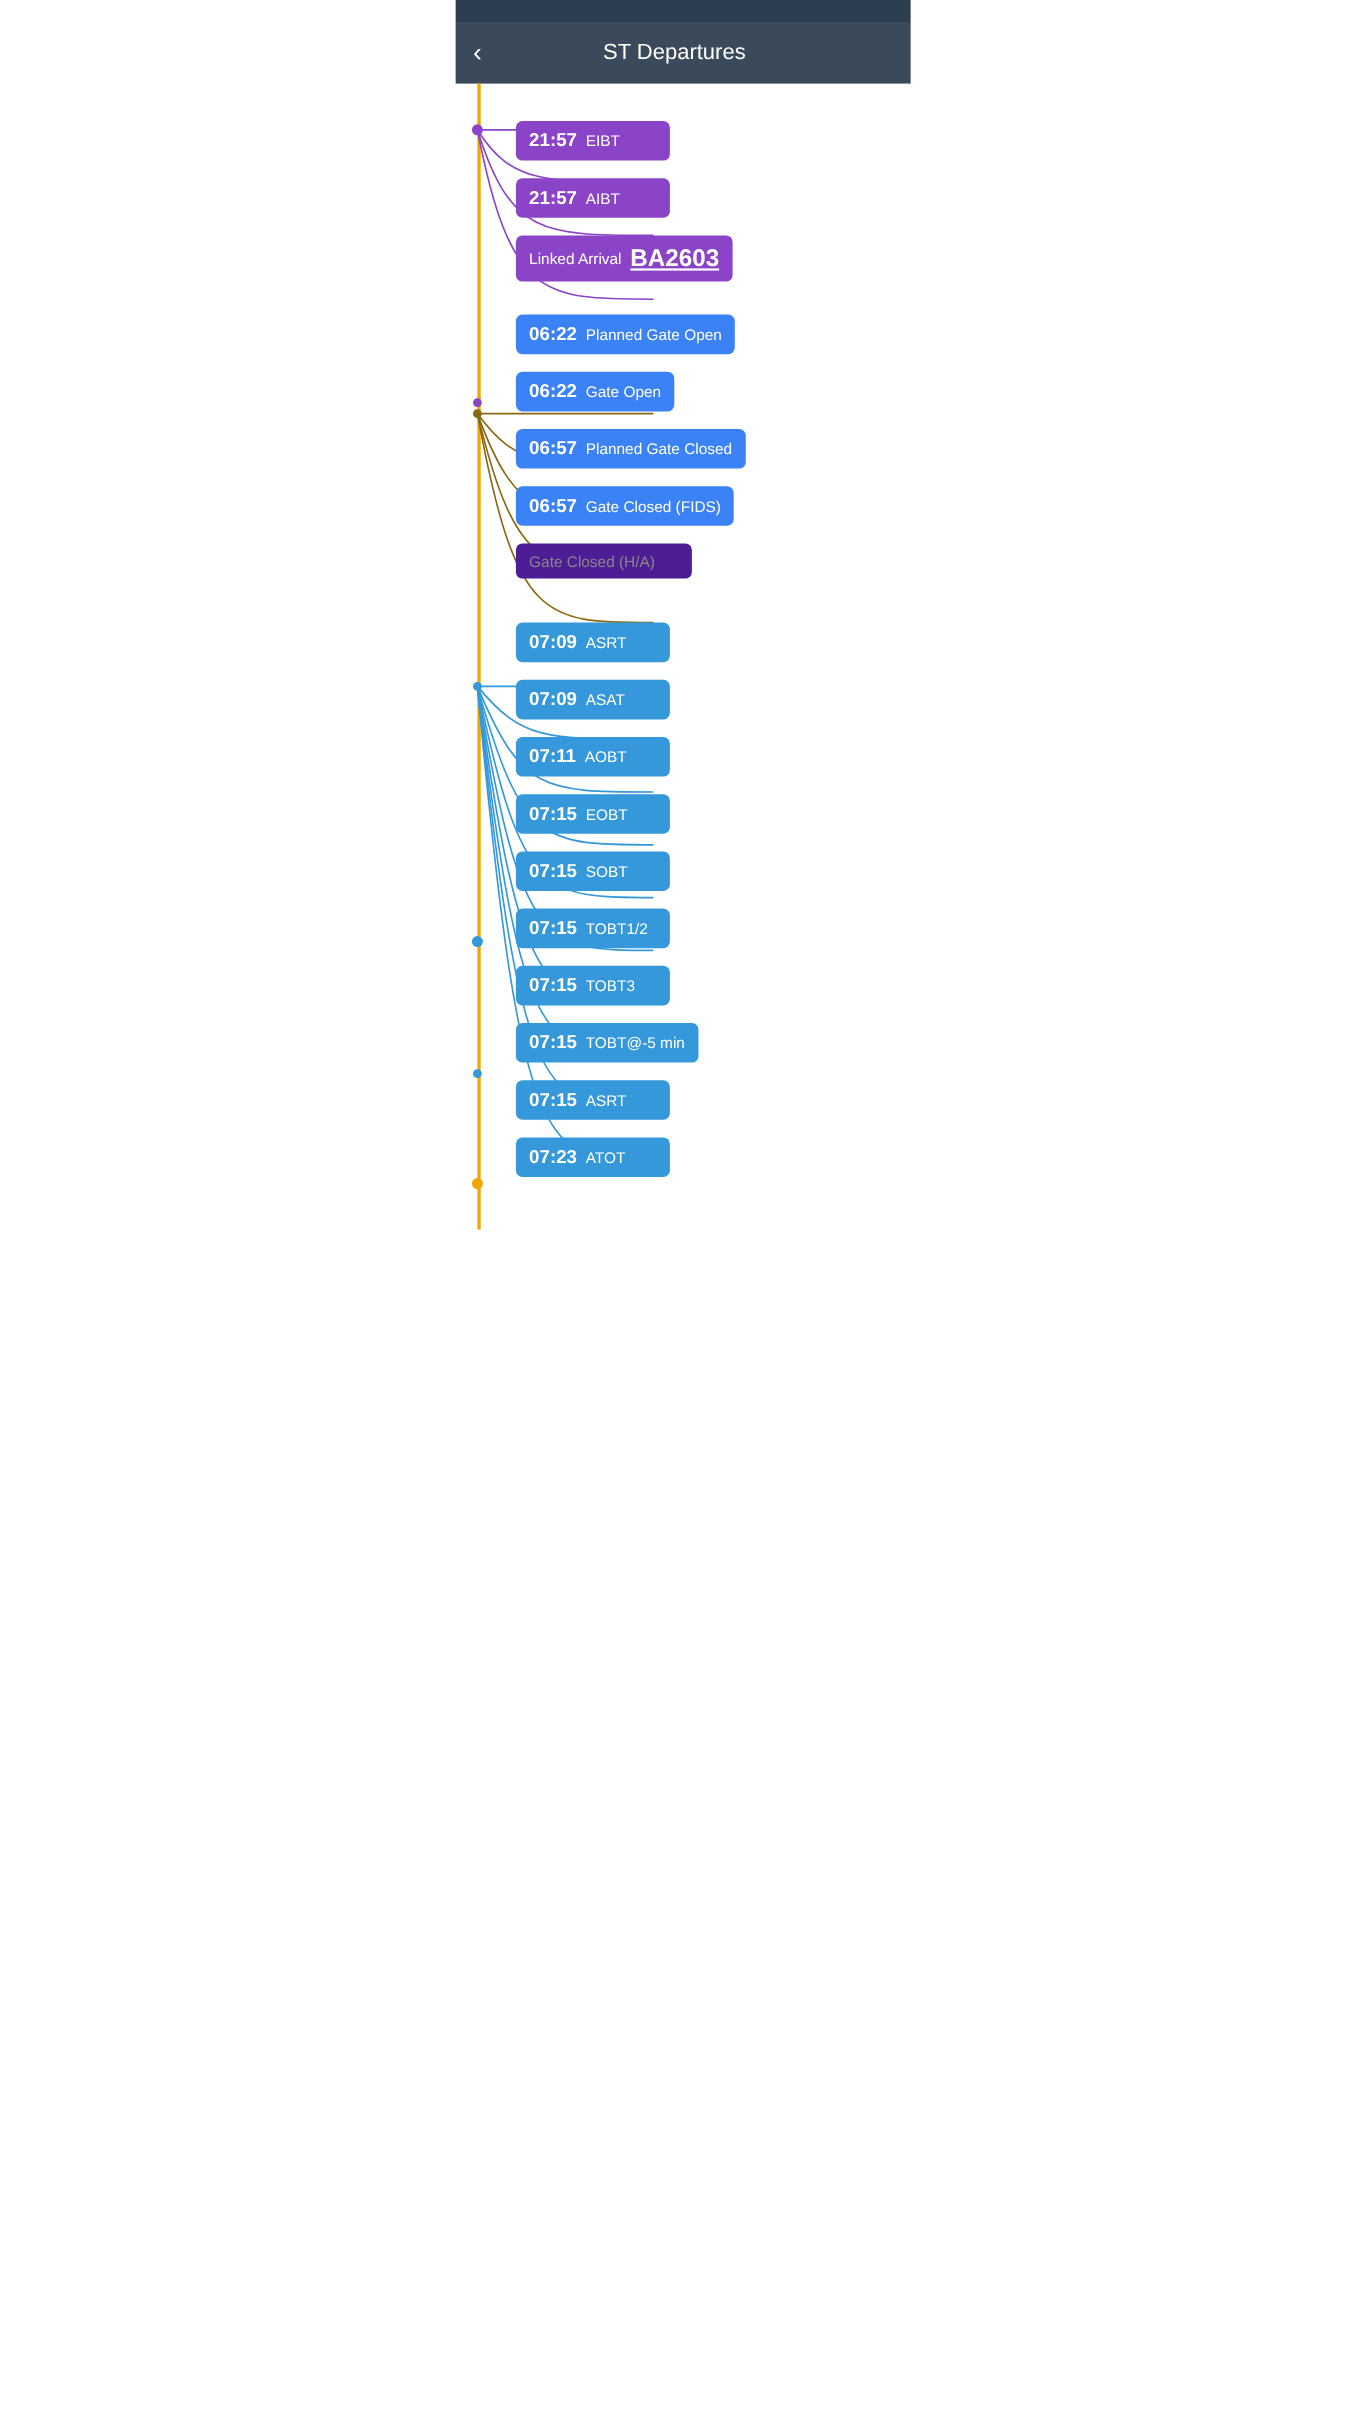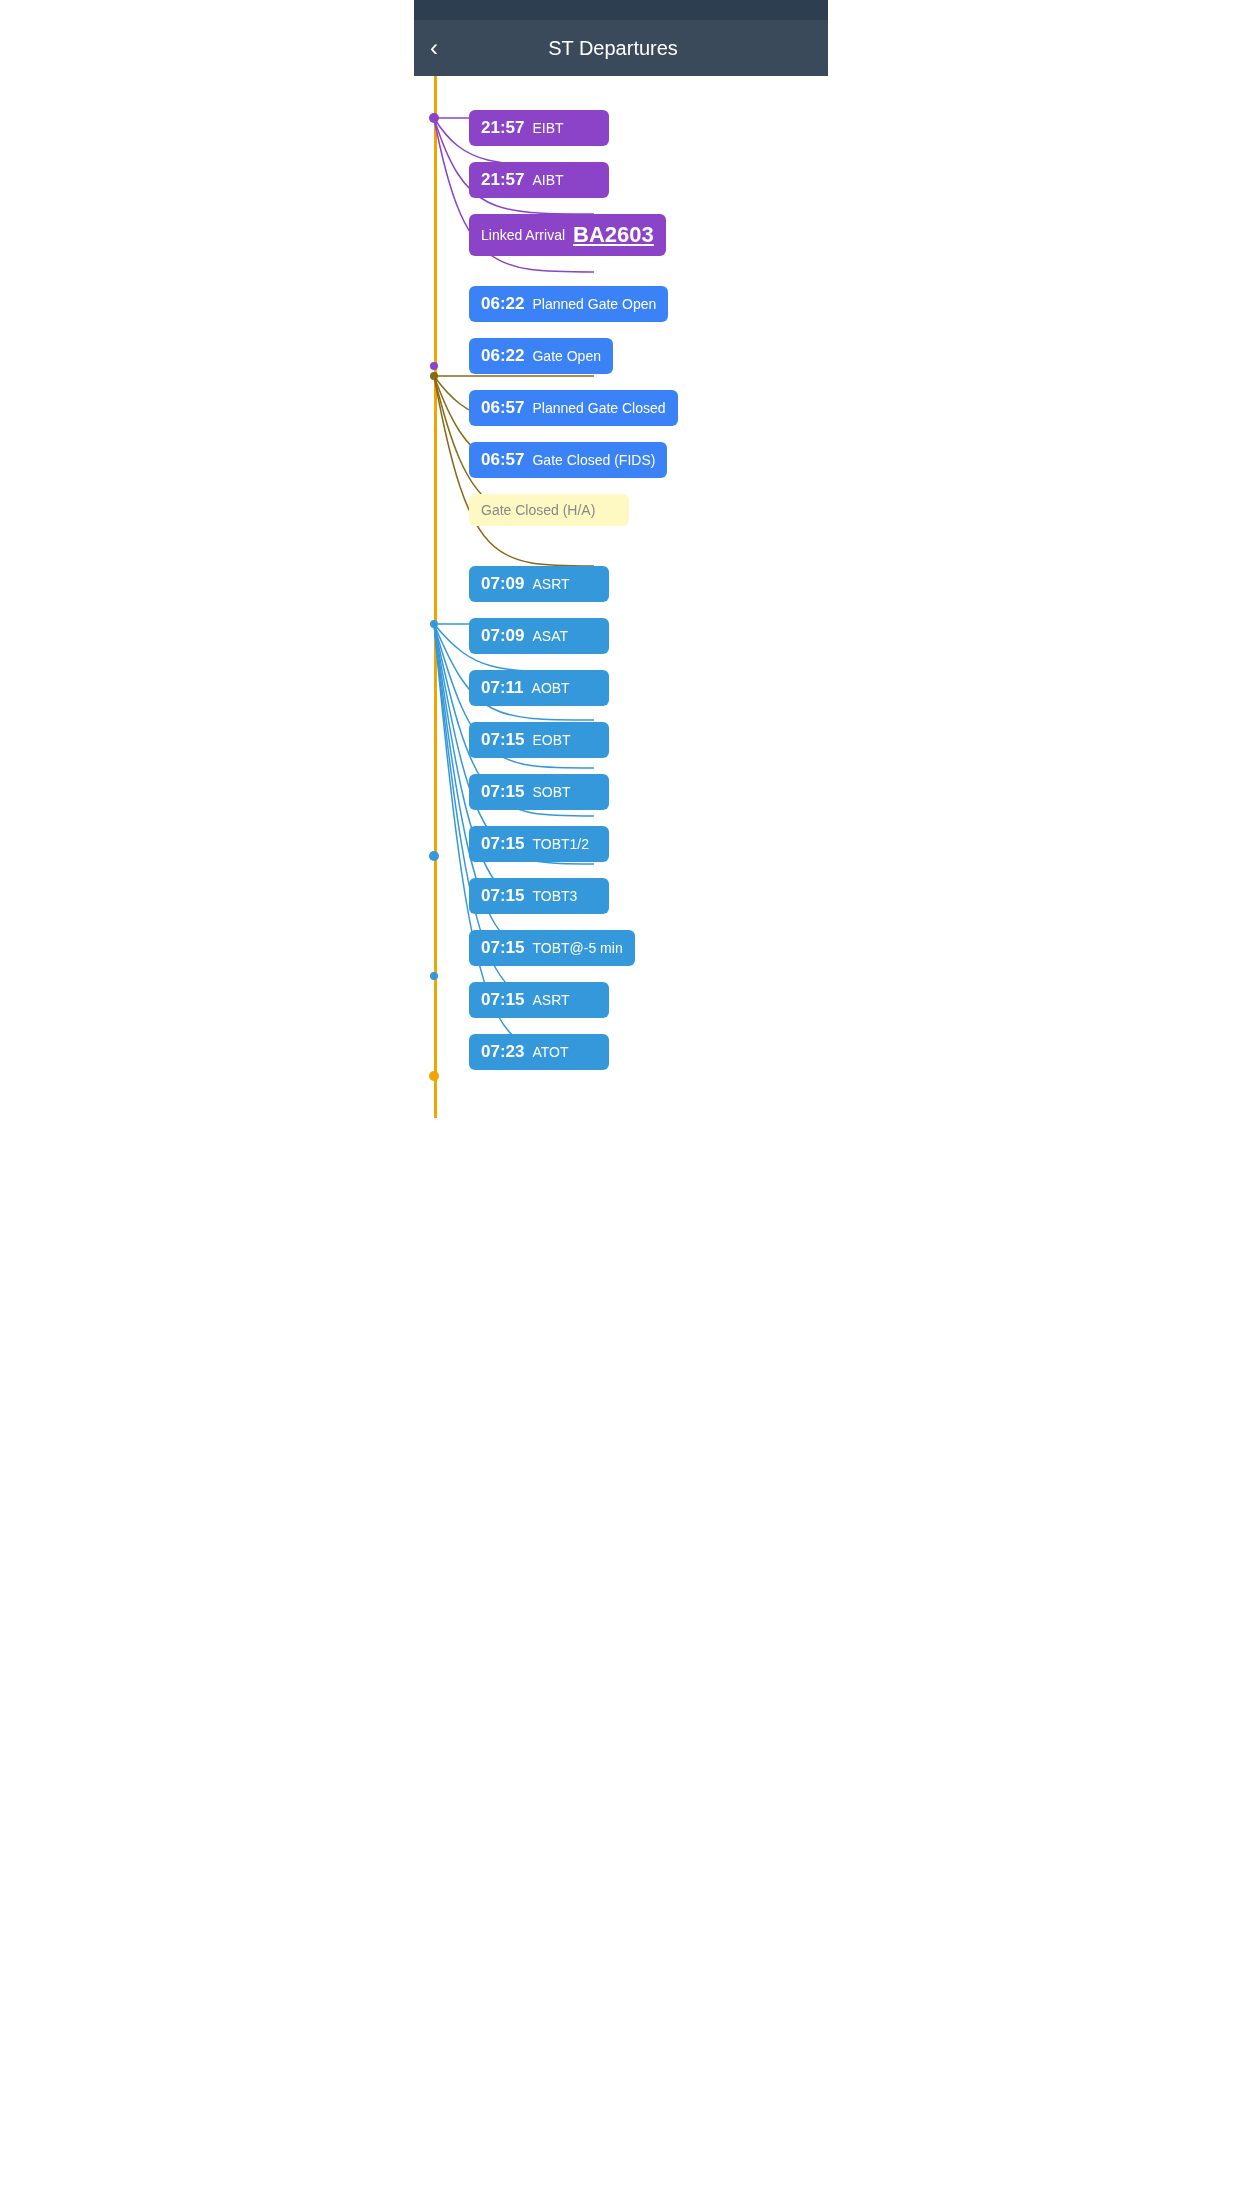--- a/index.html
+++ b/index.html
@@ -85,21 +85,21 @@
       margin-right: 8px;
       font-size: 14px;
     }
     .linked-arrival .la-code {
       font-size: 22px;
       font-weight: 700;
       text-decoration: underline;
     }
     .brown { background: #3b82f6; }
     .gate-closed-ha {
-      background: #fef9c3;
+      background: #4c1d95;
       color: #888;
       font-size: 14px;
       border-radius: 6px;
       padding: 8px 12px;
       min-width: 160px;
       display: inline-block;
     }
     .blue { background: #3498db; }
 
     .row {

